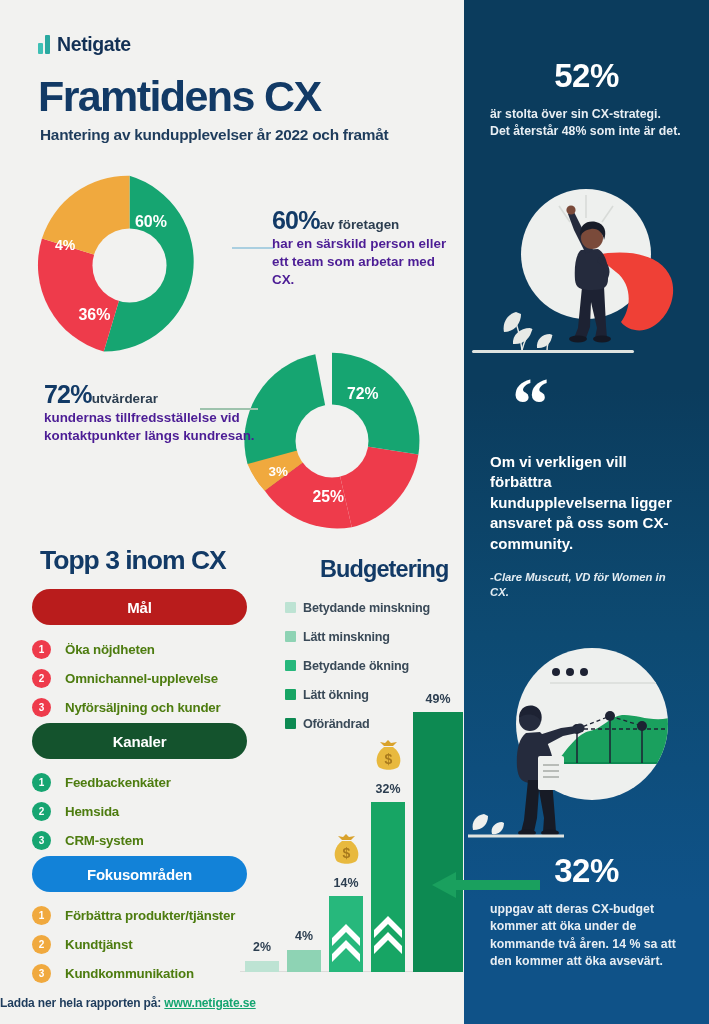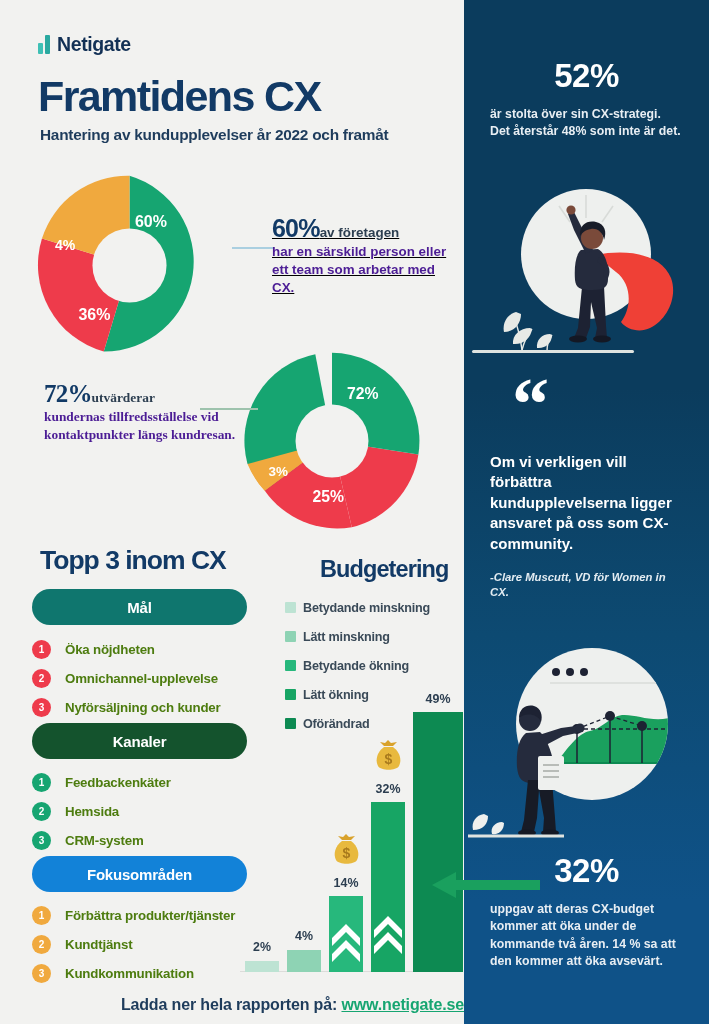--- a/index.html
+++ b/index.html
@@ -72,38 +72,38 @@
   }
 
   
   .donut1{ position:absolute; left:32px; top:168px; width:195px; height:195px; }
   .donut2{ position:absolute; left:236px; top:345px; width:192px; height:192px; }
 
   .callout{ position:absolute; }
   .callout .big{ font-size:25px; font-weight:bold; color:#123a66; letter-spacing:-0.8px; }
   .callout .inline{ font-size:13.4px; font-weight:bold; color:#2c3e50; }
   .callout .body{ font-size:13.4px; font-weight:bold; color:#4c1d95; line-height:1.33; }
-  #callout-60{ left:272px; top:214px; width:175px;text-decoration:underline; }
-  #callout-72{ left:44px; top:380px; width:212px;font-family:Liberation Serif, serif; }
+  #callout-60{ left:272px; top:206px; width:175px; }
+  #callout-72{ left:44px; top:380px; width:212px; }
 
   .conn{ position:absolute; height:1.5px; }
   #conn1{ left:232px; top:247px; width:42px; background:#aacfe0; }
   #conn2{ left:200px; top:408px; width:58px; background:#9ec3ad; }
 
   
   .topp-title{
     position:absolute; left:40px; top:545px;
     font-size:26.5px; font-weight:bold; color:#123a66; letter-spacing:-1px;
   }
   .pill{
     position:absolute; left:32px; width:215px; height:36px; border-radius:18px;
     display:flex; align-items:center; justify-content:center;
     color:#fff; font-size:15px; font-weight:bold; letter-spacing:-0.2px;
   }
-  #pill-mal{ top:589px; background:#0f766e; }
+  #pill-mal{ top:589px; background:#b91c1c; }
   #pill-kanaler{ top:723px; background:#14532d; }
   #pill-fokus{ top:856px; background:#1282d8; }
 
   .rank-list{ position:absolute; left:32px; width:270px; }
   #list-mal{ top:637px; }
   #list-kanaler{ top:770px; }
   #list-fokus{ top:903px; }
   .rank-row{ display:flex; align-items:center; height:24px; margin-bottom:5px; }
   .rank-num{
     width:19px; height:19px; border-radius:50%; flex:0 0 19px;
@@ -128,22 +128,22 @@
   .barchart{ position:absolute; left:240px; top:700px; width:215px; height:272px; }
   .bar-col{ position:absolute; bottom:0; }
   .bar-rect{ width:100%; position:absolute; bottom:0; }
   .bar-val{
     position:absolute; width:100%; text-align:center;
     font-size:12.4px; font-weight:bold; color:#2c3e50;
   }
   .bar-base{ position:absolute; left:0; bottom:0; width:215px; height:1.5px; background:#dcdcda; }
 
   .footer{
-    position:absolute; left:0; top:996px; width:464px; text-align:right;
-    font-size:16px; font-weight:bold; color:#1e3c5c; letter-spacing:-0.15px;
+    position:absolute; left:0; top:996px; width:464px; text-align:left;
+    font-size:12px; font-weight:bold; color:#1e3c5c; letter-spacing:-0.15px;
   }
   .footer a{ color:#16a571; text-decoration:underline; }
 </style>
 </head>
 <body>
 
 <div class="page">
 
   <div class="right-panel">
 

